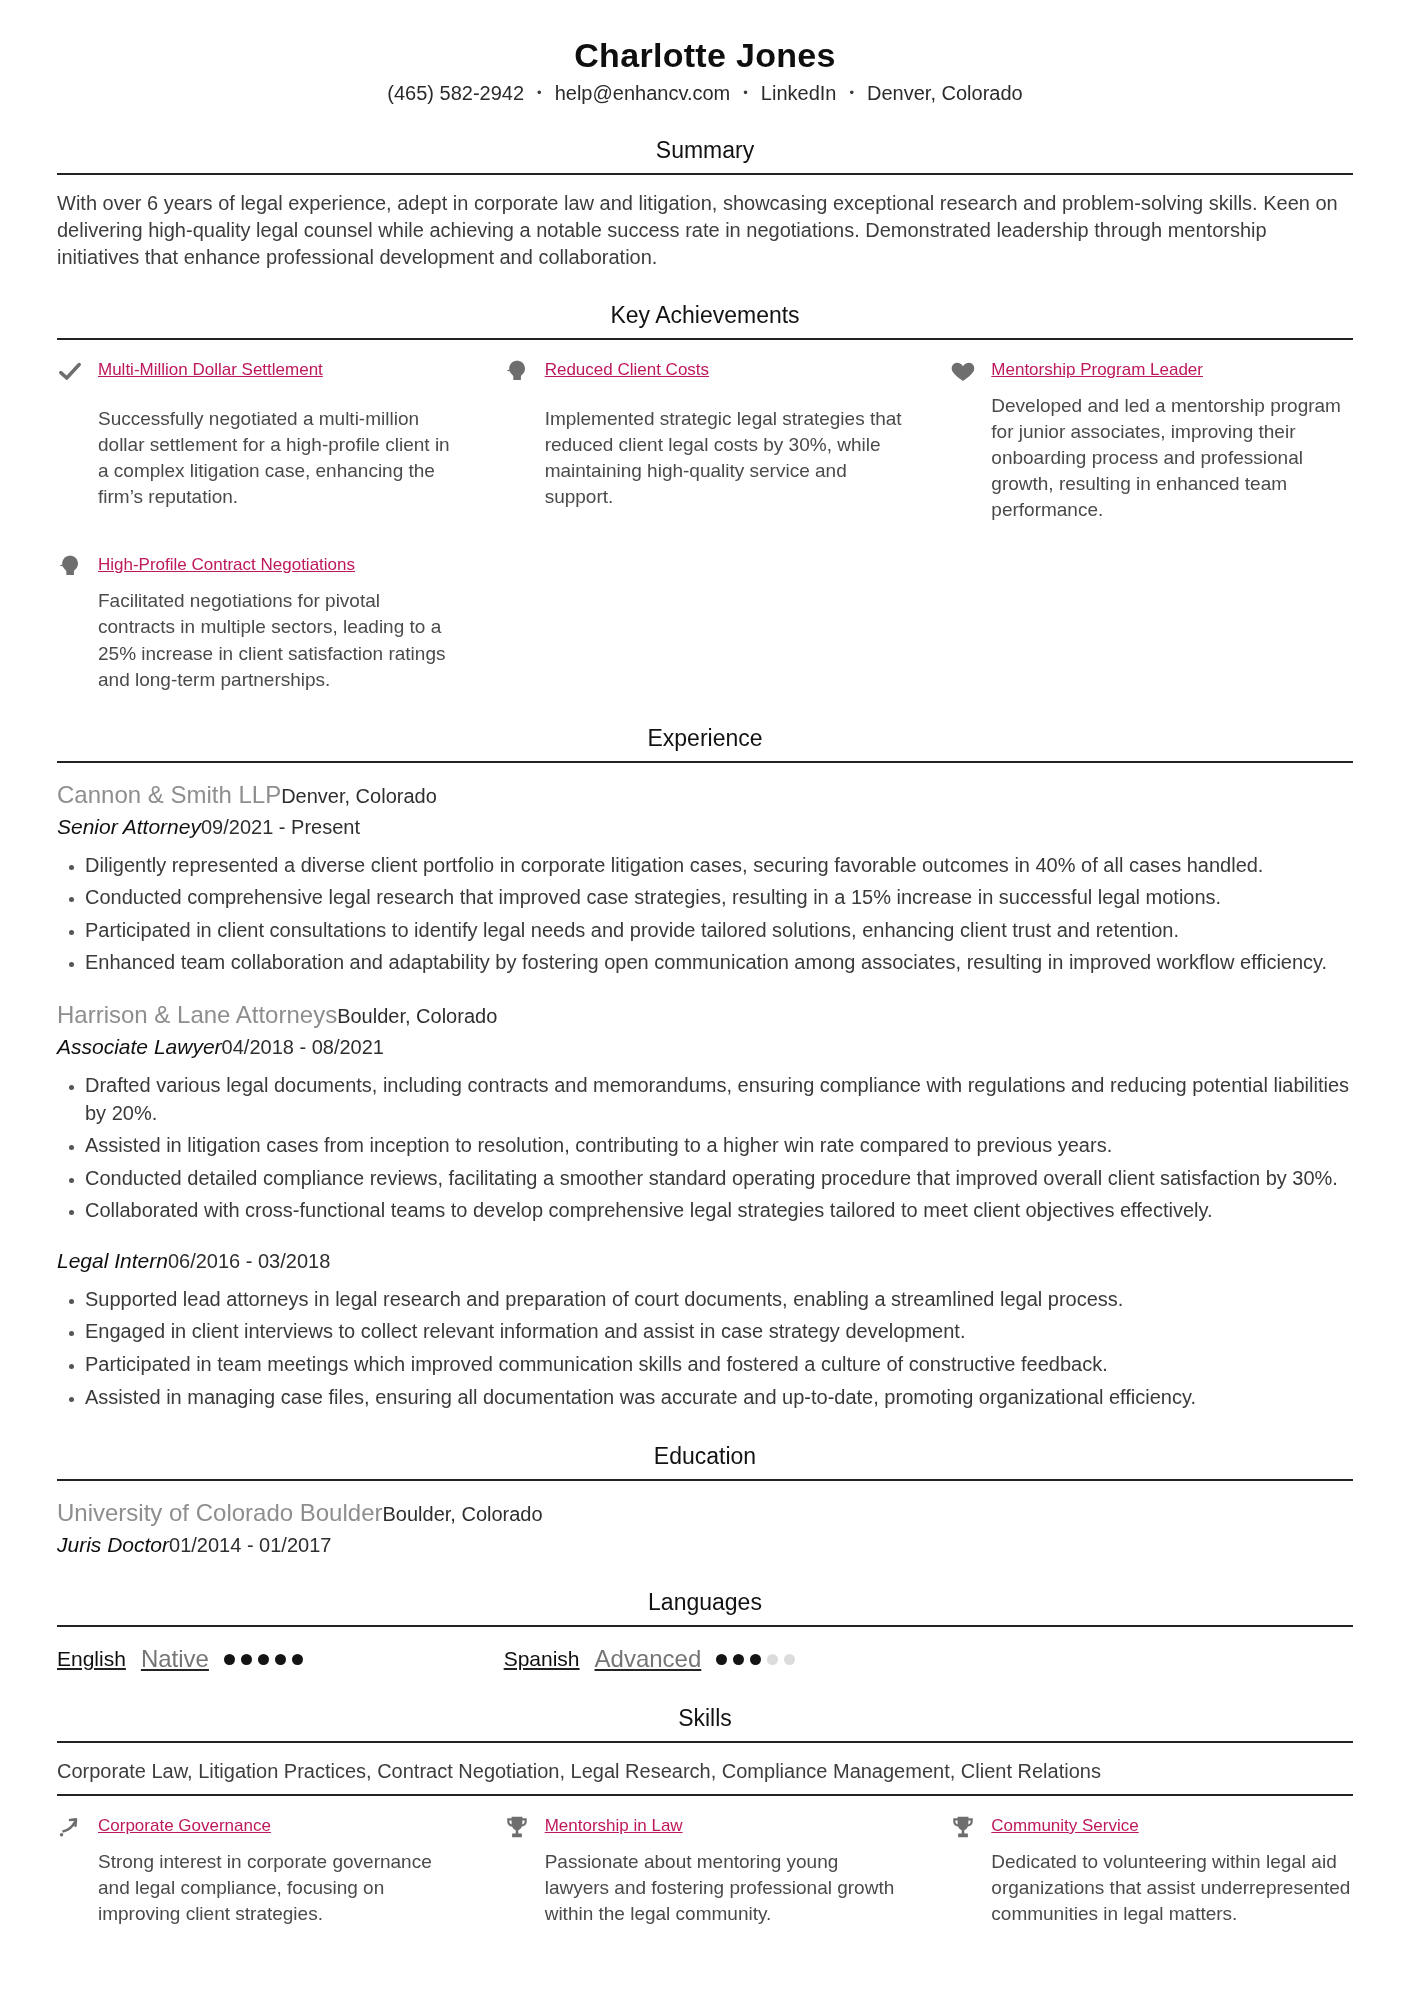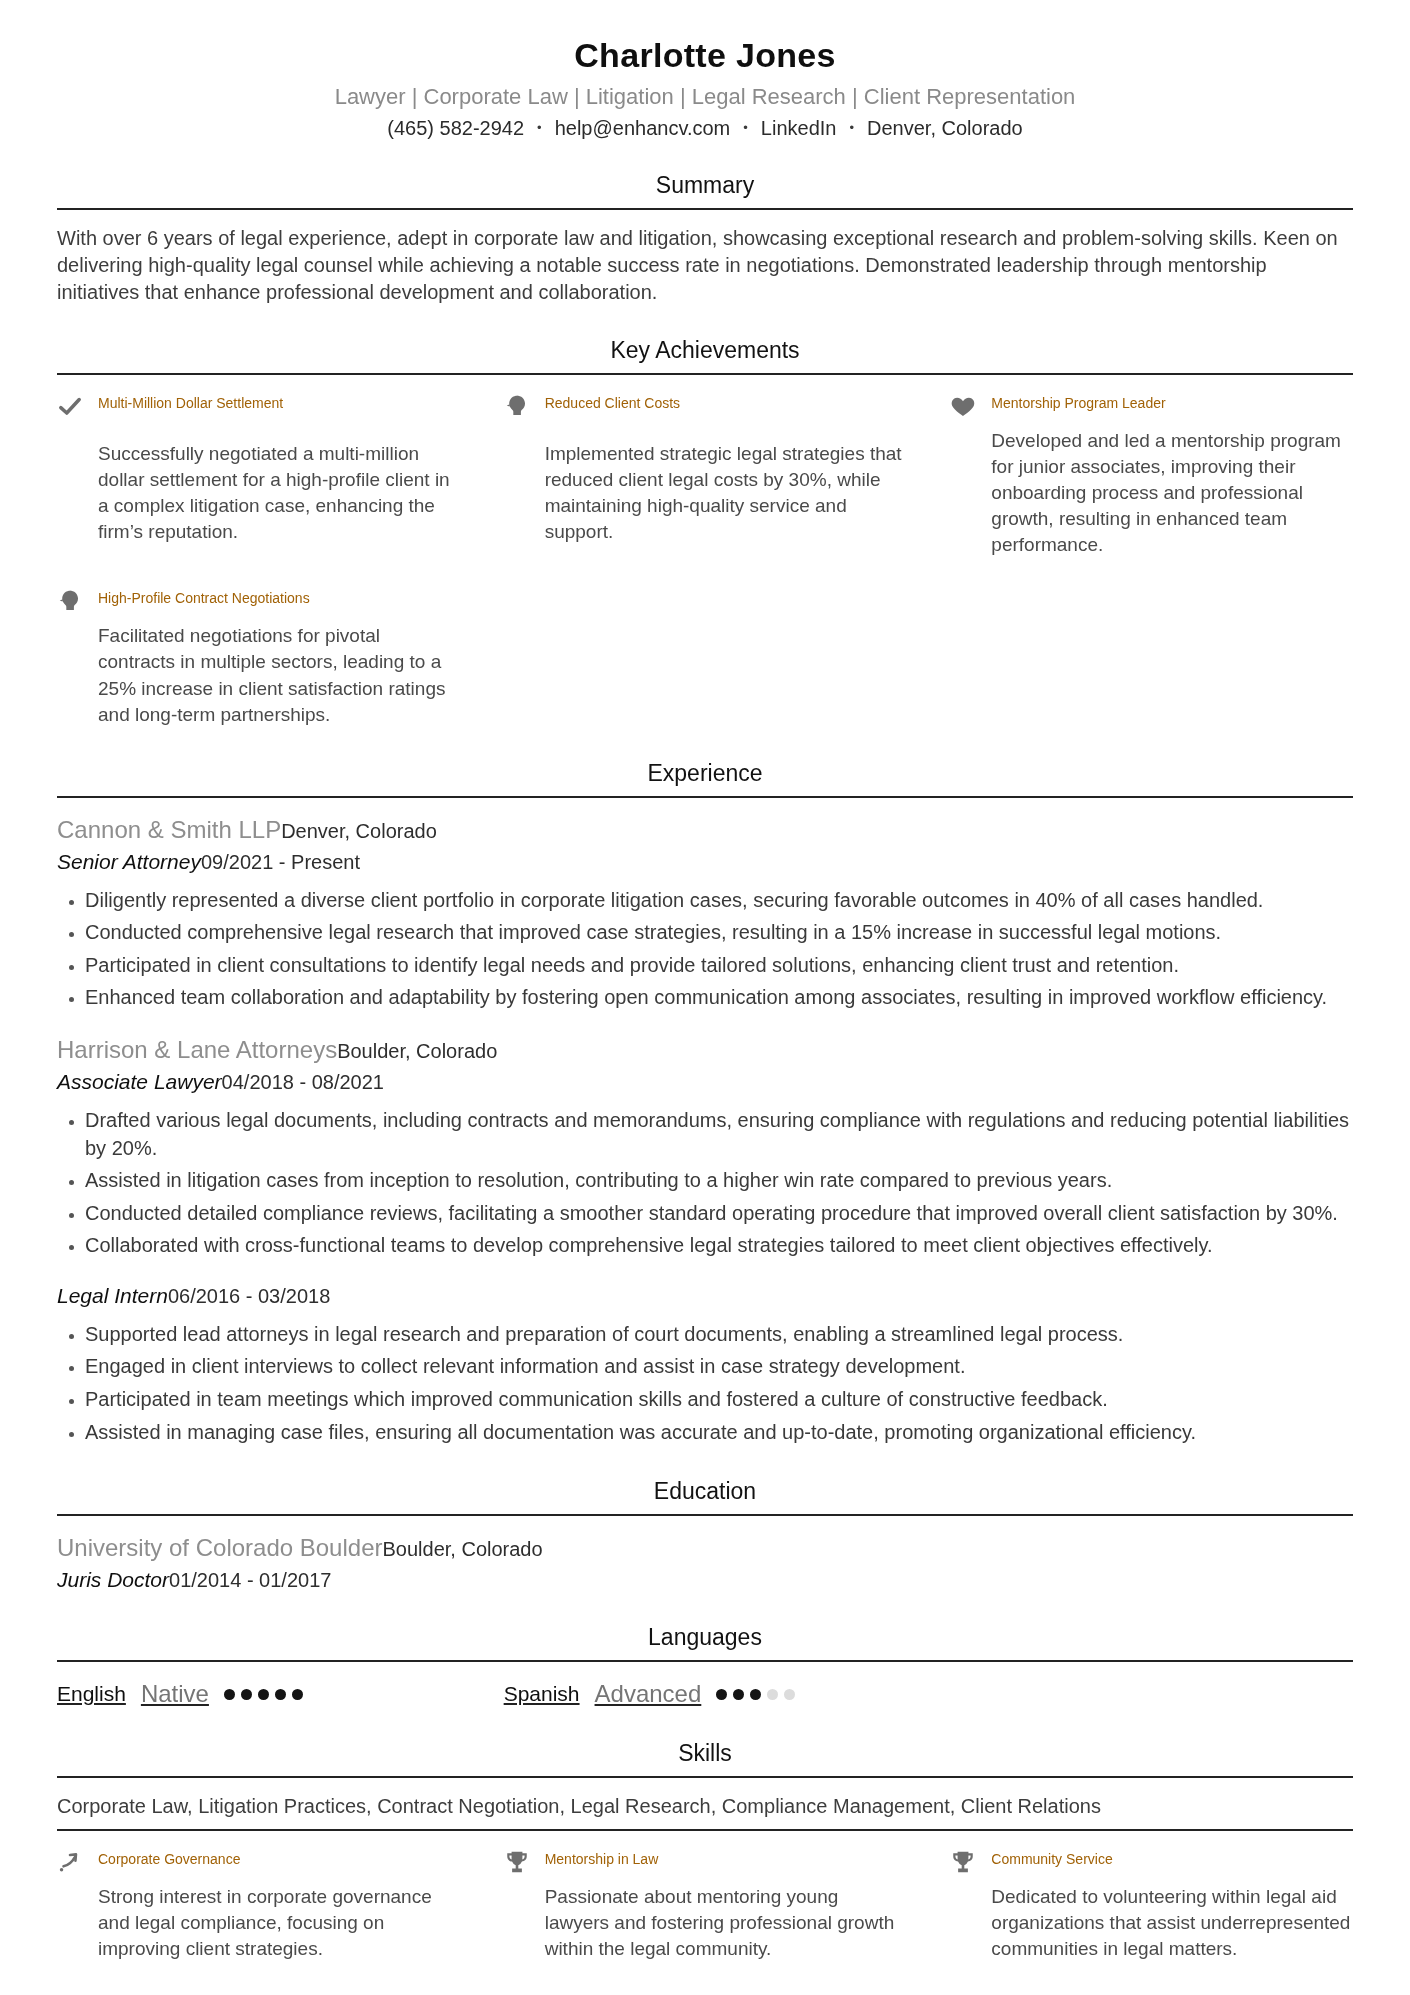--- a/index.html
+++ b/index.html
@@ -20,21 +20,21 @@
   
   .section-title { text-align: center; font-size: 23px; color: #121212; margin-top: 32px; }
   .section-rule { border: none; border-top: 2px solid #232323; margin: 9px 0 0 0; }
   .body-text { font-size: 20px; color: #3d3d3d; line-height: 1.34; margin-top: 15px; }
 
   
   .grid3 { display: grid; grid-template-columns: repeat(3, 1fr); column-gap: 44px; row-gap: 30px; margin-top: 18px; }
   .feature { display: grid; grid-template-columns: 41px 1fr; align-items: start; }
   .feature .icon { width: 26px; height: 26px; margin-top: 0; }
   .feature .icon svg { width: 26px; height: 26px; display: block; }
-  .feature-title { font-size: 14px; color: #a16207; line-height: 1.2; margin-top: 2px; }
+  .feature-title { font-size: 17px; color: #be185d; line-height: 1.2; margin-top: 2px; text-decoration: underline; }
   .feature-text { grid-column: 2; font-size: 19px; color: #4a4a4a; line-height: 1.37; margin-top: 9px; }
 
   
   .entry { margin-top: 18px; }
   .entry + .entry { margin-top: 24px; }
   .entry-row { display: flex; justify-content: flex-start; align-items: baseline; }
   .company { font-size: 24px; color: #8e8e8e; }
   .meta { font-size: 20px; color: #2e2e2e; }
   .role { font-size: 21px; color: #101010; font-style: italic; }
   .entry-row.second { margin-top: 6px; }
@@ -52,21 +52,20 @@
 
   .gray-icon { color: #6e6e6e; }
 </style>
 </head>
 <body>
 
 <div class="page">
 
   <div>
     <div class="name">Charlotte Jones</div>
-    <div class="subtitle">Lawyer | Corporate Law | Litigation | Legal Research | Client Representation</div>
     <div class="contact">
       <span>(465) 582-2942</span>
       <span class="sep">•</span>
       <span>help@enhancv.com</span>
       <span class="sep">•</span>
       <span>LinkedIn</span>
       <span class="sep">•</span>
       <span>Denver, Colorado</span>
     </div>
   </div>

